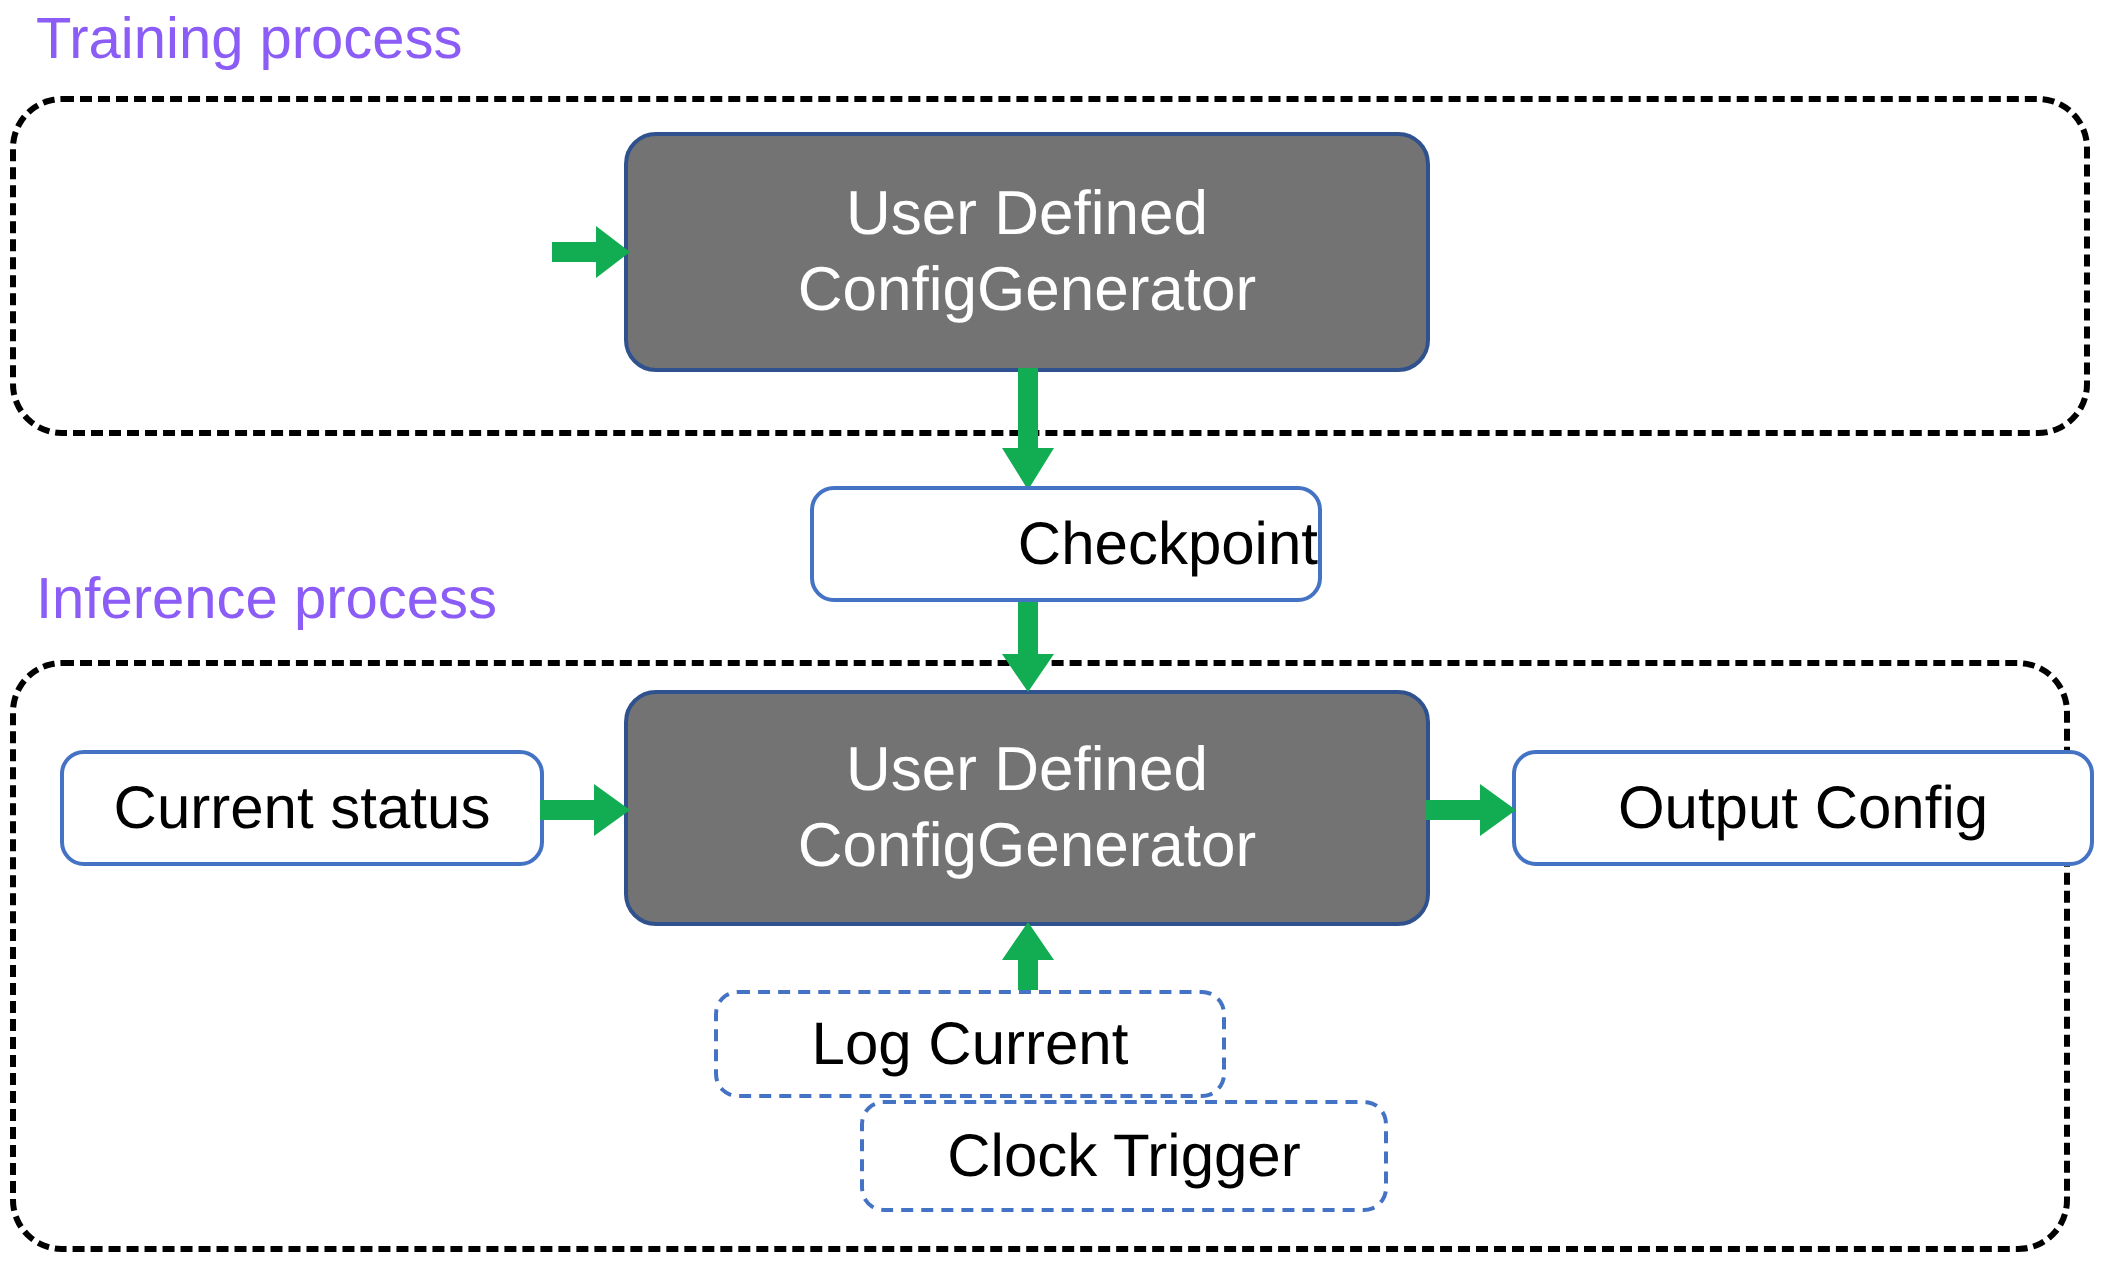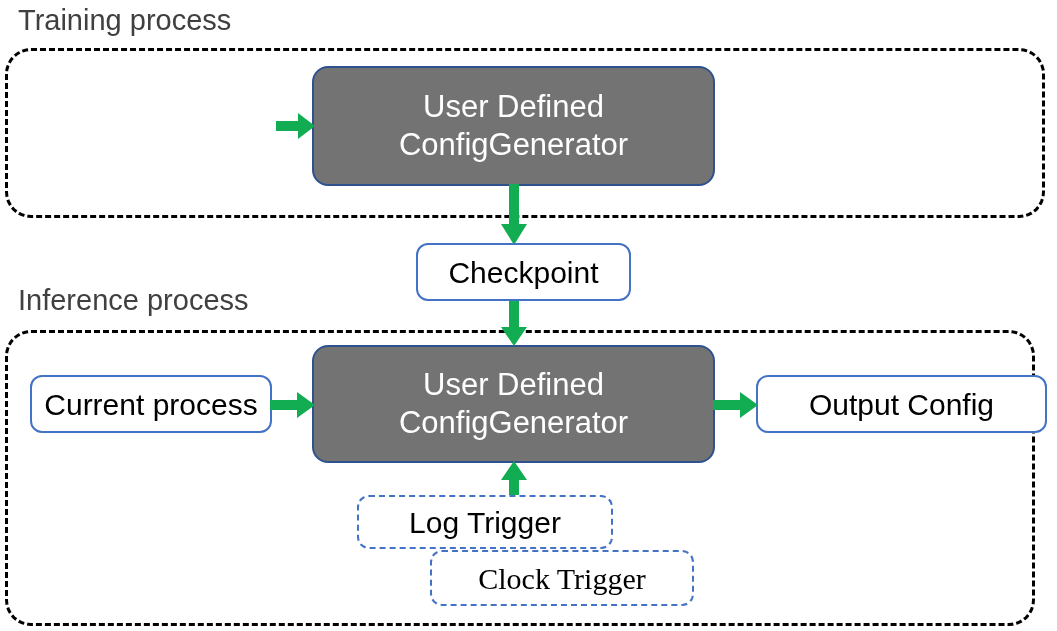--- a/index.html
+++ b/index.html
@@ -18,21 +18,21 @@
     height: 631px;
     background: #ffffff;
     overflow: hidden;
   }
 
   
   .section-label {
     position: absolute;
     font-size: 29px;
     line-height: 1;
-    color: #404040;
+    color: #8b5cf6;
     white-space: nowrap;
     font-family: "Liberation Sans", sans-serif;
   }
   #label-training  { left: 18px; top: 6px; }
   #label-inference { left: 18px; top: 286px; }
 
   
   .process-box {
     position: absolute;
     box-sizing: border-box;
@@ -80,26 +80,26 @@
     border: 2px dashed #4472C4;
     color: #000000;
     font-size: 30px;
     line-height: 1.1;
     border-radius: 12px;
   }
 
   
   #node-training-data      { left: 38px;  top: 97px;  width: 240px; height: 58px; }
   #node-cfggen-training    { left: 312px; top: 66px;  width: 403px; height: 120px; }
-  #node-checkpoint         { left: 416px; top: 243px; width: 215px; height: 58px; z-index: 6; }
+  #node-checkpoint         { left: 405px; top: 243px; width: 256px; height: 58px; z-index: 6; justify-content: flex-end; }
   #node-current-status     { left: 30px;  top: 375px; width: 242px; height: 58px; }
   #node-cfggen-inference   { left: 312px; top: 345px; width: 403px; height: 118px; }
   #node-output-config      { left: 756px; top: 375px; width: 291px; height: 58px; }
   #node-log-trigger        { left: 357px; top: 495px; width: 256px; height: 54px; z-index: 4; }
-  #node-clock-trigger      { left: 430px; top: 550px; width: 264px; height: 56px; z-index: 5; font-family: Liberation Serif, serif; }
+  #node-clock-trigger      { left: 430px; top: 550px; width: 264px; height: 56px; z-index: 5; }
 
   
   .arrow { position: absolute; z-index: 3; }
   .arrow svg { display: block; overflow: visible; }
 
   #arrow-training-data-to-gen  { left: 276px; top: 112px; }
   #arrow-gen-to-checkpoint     { left: 500px; top: 184px; z-index: 2; }
   #arrow-checkpoint-to-gen     { left: 500px; top: 299px; z-index: 2; }
   #arrow-status-to-gen         { left: 270px; top: 391px; }
   #arrow-gen-to-output         { left: 713px; top: 391px; }
@@ -142,21 +142,21 @@
     <svg width="28" height="48" viewBox="0 0 28 48" aria-hidden="true">
       <path d="M9 0 L19 0 L19 28 L27 28 L14 47 L1 28 L9 28 Z" fill="#12AC52"></path>
     </svg>
   </div>
 
   <div class="section-label" id="label-inference">Inference process</div>
 
   <div class="process-box" id="box-inference"></div>
 
   <div class="node node-plain" id="node-current-status">
-    <span>Current process</span>
+    <span>Current status</span>
   </div>
 
   <div class="arrow" id="arrow-status-to-gen">
     <svg width="46" height="28" viewBox="0 0 46 28" aria-hidden="true">
       <path d="M0 9 L27 9 L27 1 L45 14 L27 27 L27 19 L0 19 Z" fill="#12AC52"></path>
     </svg>
   </div>
 
   <div class="node node-primary" id="node-cfggen-inference">
     <span>
@@ -175,20 +175,20 @@
     <span>Output Config</span>
   </div>
 
   <div class="arrow" id="arrow-log-to-gen">
     <svg width="28" height="40" viewBox="0 0 28 40" aria-hidden="true">
       <path d="M14 0 L27 19 L19 19 L19 39 L9 39 L9 19 L1 19 Z" fill="#12AC52"></path>
     </svg>
   </div>
 
   <div class="node node-trigger" id="node-log-trigger">
-    <span>Log Trigger</span>
+    <span>Log Current</span>
   </div>
 
   <div class="node node-trigger" id="node-clock-trigger">
     <span>Clock Trigger</span>
   </div>
 
 </div>
 
 </body></html>

